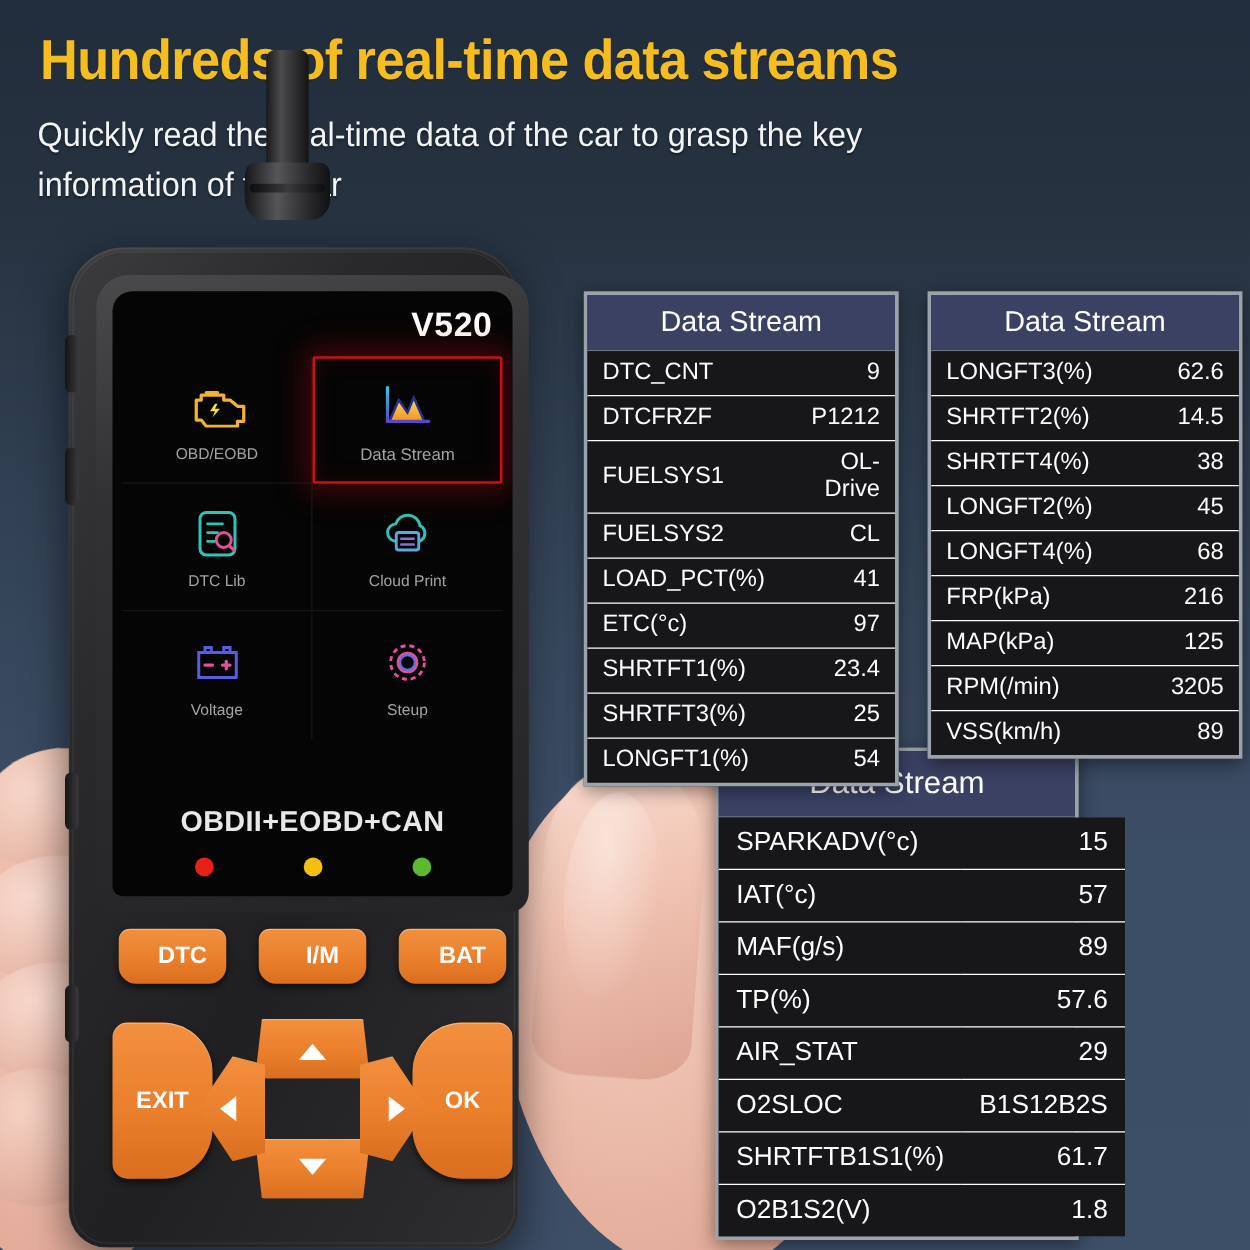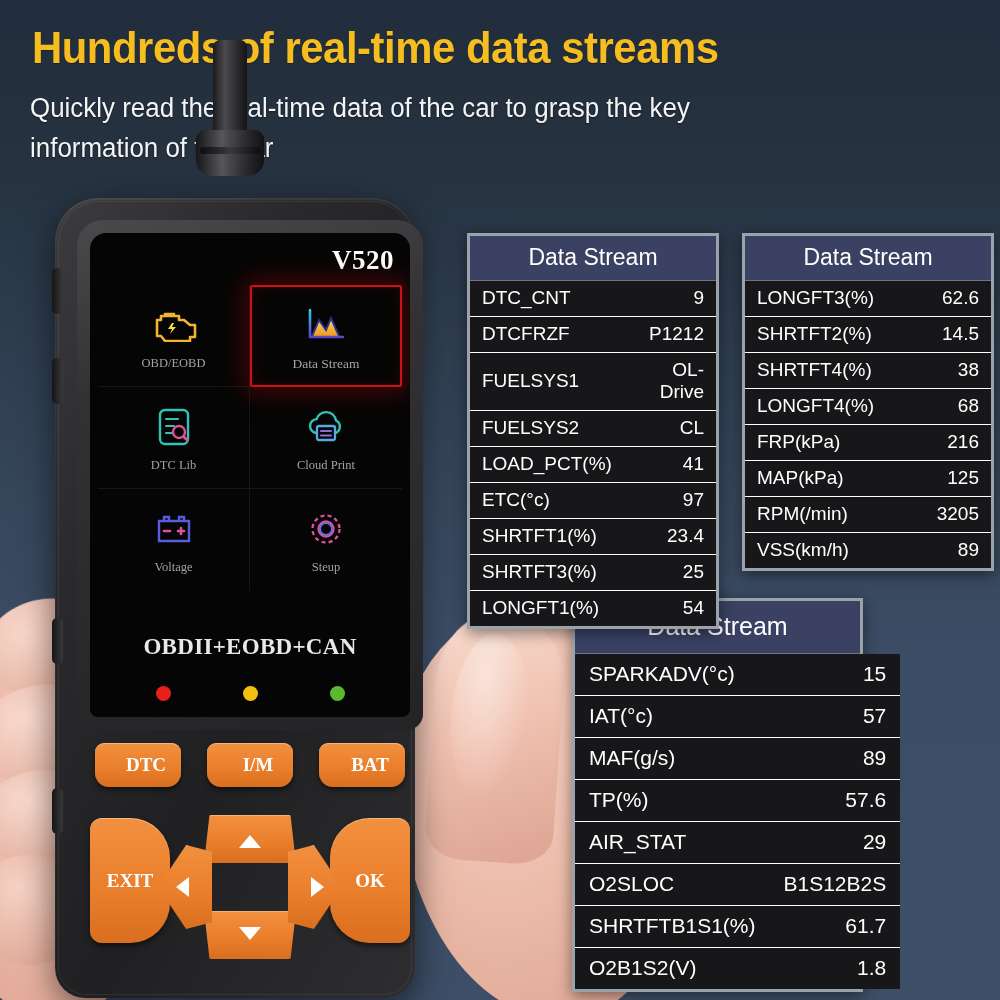--- a/index.html
+++ b/index.html
@@ -70,21 +70,20 @@
     border-radius:50%; background: radial-gradient(ellipse at 40% 25%, rgba(255,245,240,.55), rgba(255,255,255,0) 70%);
   }
 
   
   .device {
     position: absolute; left: 55px; top: 198px;
     width: 360px; height: 800px;
     background: linear-gradient(120deg, #3c3c3e 0%, #2a2a2c 28%, #201f21 60%, #2e2e30 100%);
     border-radius: 44px 44px 30px 30px;
     box-shadow: 0 10px 34px rgba(0,0,0,0.55), inset 0 2px 2px rgba(255,255,255,0.10);
-    font-family: Liberation Serif, serif;
   }
   .device:before {
     content:""; position:absolute; left:3px; top:3px; right:3px; bottom:3px;
     border-radius: 42px 42px 28px 28px;
     border: 1px solid rgba(255,255,255,0.07);
     pointer-events: none;
   }
   .grip { position: absolute; width: 11px; height: 46px; border-radius: 5px;
           background: linear-gradient(90deg,#151516,#39393b); }
   .grip.l { left: -3px; }
@@ -140,21 +139,21 @@
   .tile .lbl { color: #a3a3a3; font-size: 12.5px; margin-top: 7px; }
   .tile.sel {
     border: 2px solid #cf0f12;
     border-radius: 2px;
     box-shadow: 0 0 24px 6px rgba(190,10,14,0.35), inset 0 0 18px rgba(150,10,12,0.18);
     z-index: 3;
   }
   .tile.sel .lbl { font-size: 13.5px; }
 
   .brand {
-    position: absolute; left: 0; right: 0; bottom: 57px;
+    position: absolute; left: 0; right: 0; bottom: 46px;
     text-align: center; color: #e8e8ea;
     font-size: 23px; font-weight: bold; letter-spacing: 0.3px;
   }
   .leds { position: absolute; left: 0; right: 0; bottom: 16px;
           display: flex; justify-content: center; gap: 72px; }
   .led { width: 15px; height: 15px; border-radius: 50%; }
 
   
   .keypad { position: absolute; left: 0; top: 545px; width: 390px; }
   .row-top { display: flex; justify-content: center; gap: 26px; }
@@ -425,20 +424,24 @@
         </tr>
         <tr>
           <td class="k">SHRTFT2(%)</td>
           <td class="v">14.5</td>
         </tr>
         <tr>
           <td class="k">SHRTFT4(%)</td>
           <td class="v">38</td>
         </tr>
         <tr>
+          <td class="k">LONGFT2(%)</td>
+          <td class="v">45</td>
+        </tr>
+        <tr>
           <td class="k">LONGFT4(%)</td>
           <td class="v">68</td>
         </tr>
         <tr>
           <td class="k">FRP(kPa)</td>
           <td class="v">216</td>
         </tr>
         <tr>
           <td class="k">MAP(kPa)</td>
           <td class="v">125</td>

